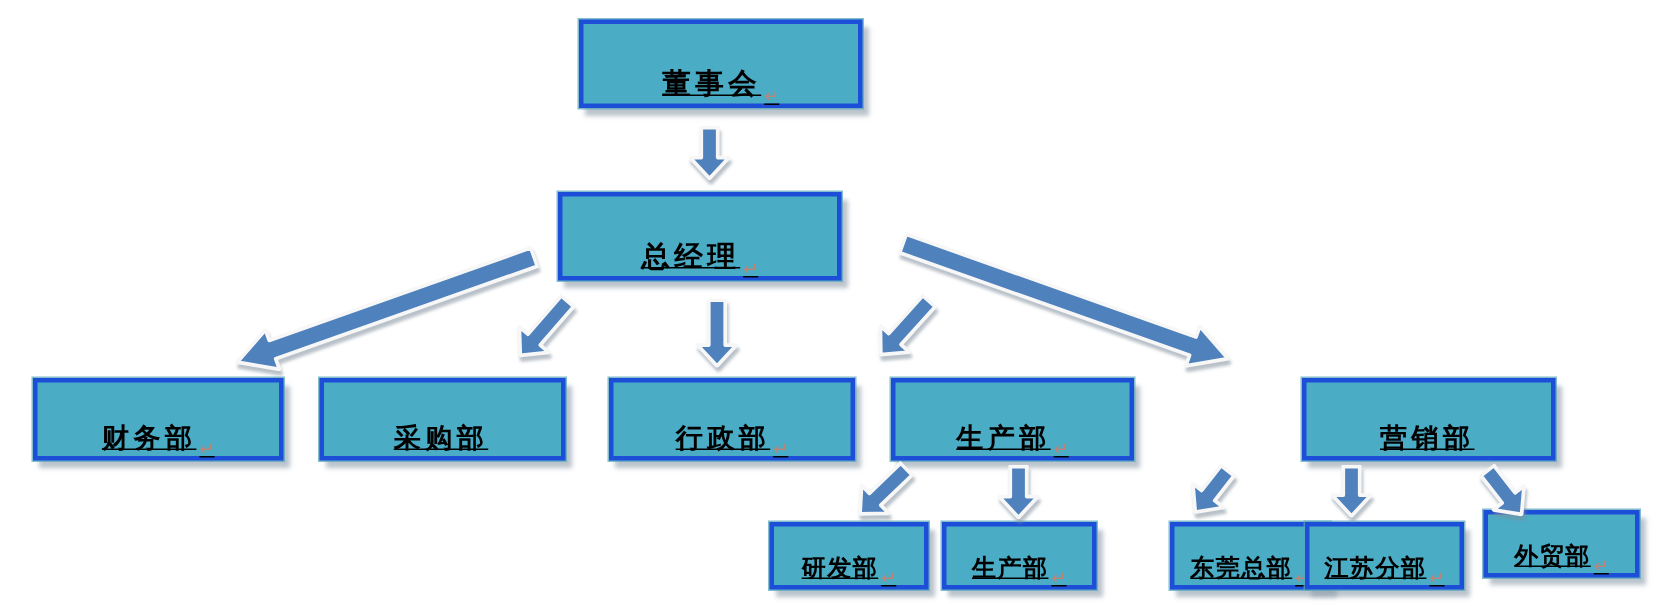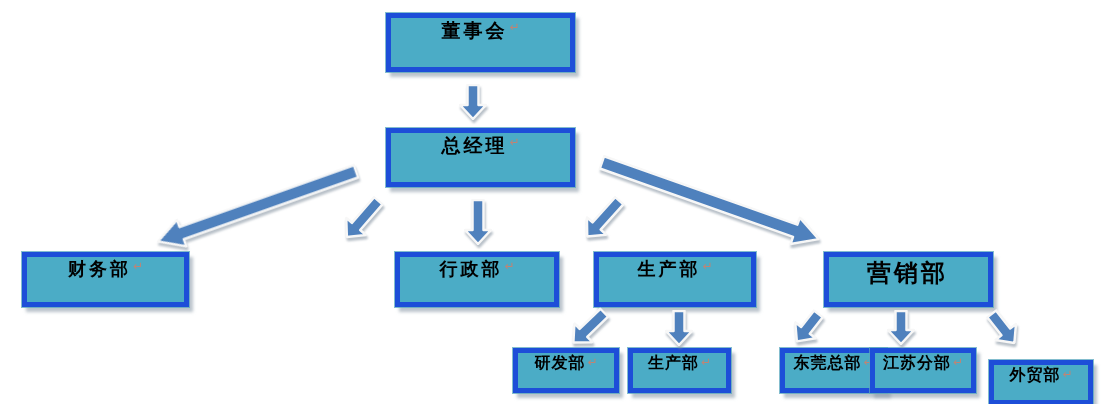--- a/index.html
+++ b/index.html
@@ -6,27 +6,28 @@
   #canvas{
     position:relative;
     width:1104px;height:404px;
     background:#ffffff;
     overflow:hidden;
     font-family:"DejaVu Sans","Liberation Sans",sans-serif;
   }
   .node{
     position:absolute;
     box-sizing:border-box;
-    display:flex;align-items:flex-start;justify-content:center;
+    display:flex;align-items:flex-end;justify-content:center;
     background:var(--box-fill,#4BACC6);
-    border:5px solid #1d4ed8;
+    border:3px solid #1d4ed8;
     box-shadow:0 0 0 1px rgba(90,167,189,.75), 4px 5px 3px rgba(141,156,170,.6);
     color:#000;
     font-weight:600;
     white-space:nowrap;
+    text-decoration:underline;
   }
   .node .lbl{letter-spacing:3px;}
   .node-sm .lbl{letter-spacing:1px;}
   .pmark{
     color:var(--mark-color,#bd8576);
     font-size:12px;
     font-weight:400;
     margin-left:2px;
     transform:translateY(2px);
     letter-spacing:0;
@@ -42,59 +43,63 @@
 </head>
 <body>
 
 <div id="canvas">
 
   <div class="node" style="left:386px;top:13px;width:189px;height:59px;font-size:19px">
     <span class="lbl">董事会</span>
       <span class="pmark">↵</span>
   </div>
 
-  <div class="node" style="left:386px;top:128px;width:189px;height:59px;font-size:19px">
+  <div class="node" style="left:372px;top:128px;width:189px;height:59px;font-size:19px">
     <span class="lbl">总经理</span>
       <span class="pmark">↵</span>
   </div>
 
   <div class="node" style="left:22px;top:252px;width:167px;height:55px;font-size:18px">
     <span class="lbl">财务部</span>
       <span class="pmark">↵</span>
   </div>
-  <div class="node" style="left:395px;top:252px;width:164px;height:55px;font-size:18px">
+  <div class="node" style="left:213px;top:252px;width:164px;height:55px;font-size:18px">
+    <span class="lbl">采购部</span>
+      <span class="pmark"></span>
+  </div>
+  <div class="node" style="left:406px;top:252px;width:164px;height:55px;font-size:18px">
     <span class="lbl">行政部</span>
       <span class="pmark">↵</span>
   </div>
   <div class="node" style="left:594px;top:252px;width:162px;height:55px;font-size:18px">
     <span class="lbl">生产部</span>
       <span class="pmark">↵</span>
   </div>
-  <div class="node" style="left:824px;top:252px;width:169px;height:55px;font-size:24px">
+  <div class="node" style="left:868px;top:252px;width:169px;height:55px;font-size:18px">
     <span class="lbl">营销部</span>
       <span class="pmark"></span>
   </div>
 
   <div class="node node-sm" style="left:513px;top:348px;width:106px;height:45px;font-size:16px">
     <span class="lbl">研发部</span>
       <span class="pmark">↵</span>
   </div>
   <div class="node node-sm" style="left:628px;top:348px;width:103px;height:45px;font-size:16px">
     <span class="lbl">生产部</span>
       <span class="pmark">↵</span>
   </div>
   <div class="node node-sm" style="left:780px;top:348px;width:107px;height:45px;font-size:16px">
     <span class="lbl">东莞总部</span>
       <span class="pmark">↵</span>
   </div>
   <div class="node node-sm" style="left:870px;top:348px;width:106px;height:45px;font-size:16px">
     <span class="lbl">江苏分部</span>
       <span class="pmark">↵</span>
   </div>
-  <div class="node node-sm" style="left:989px;top:360px;width:104px;height:45px;font-size:16px">
+  <div class="node node-sm" style="left:989px;top:340px;width:104px;height:45px;font-size:16px">
     <span class="lbl">外贸部</span>
       <span class="pmark">↵</span>
   </div>
 
 <div class="arrow-outer" style="left: 473px; top: 70px; width: 36px; height: 28px;">
       <div class="arrow-rot" style="width: 36px; height: 28px; transform: rotate(90deg);">
         <svg width="36" height="28" viewBox="0 0 36 28">
           <path d="M1 8.5 L21 8.5 L21 1 L35 14 L21 27 L21 19.5 L1 19.5 Z" fill="#4F81BD" stroke="#f7f7f7" stroke-width="2.5" stroke-linejoin="round"></path>
         </svg>
       </div>

